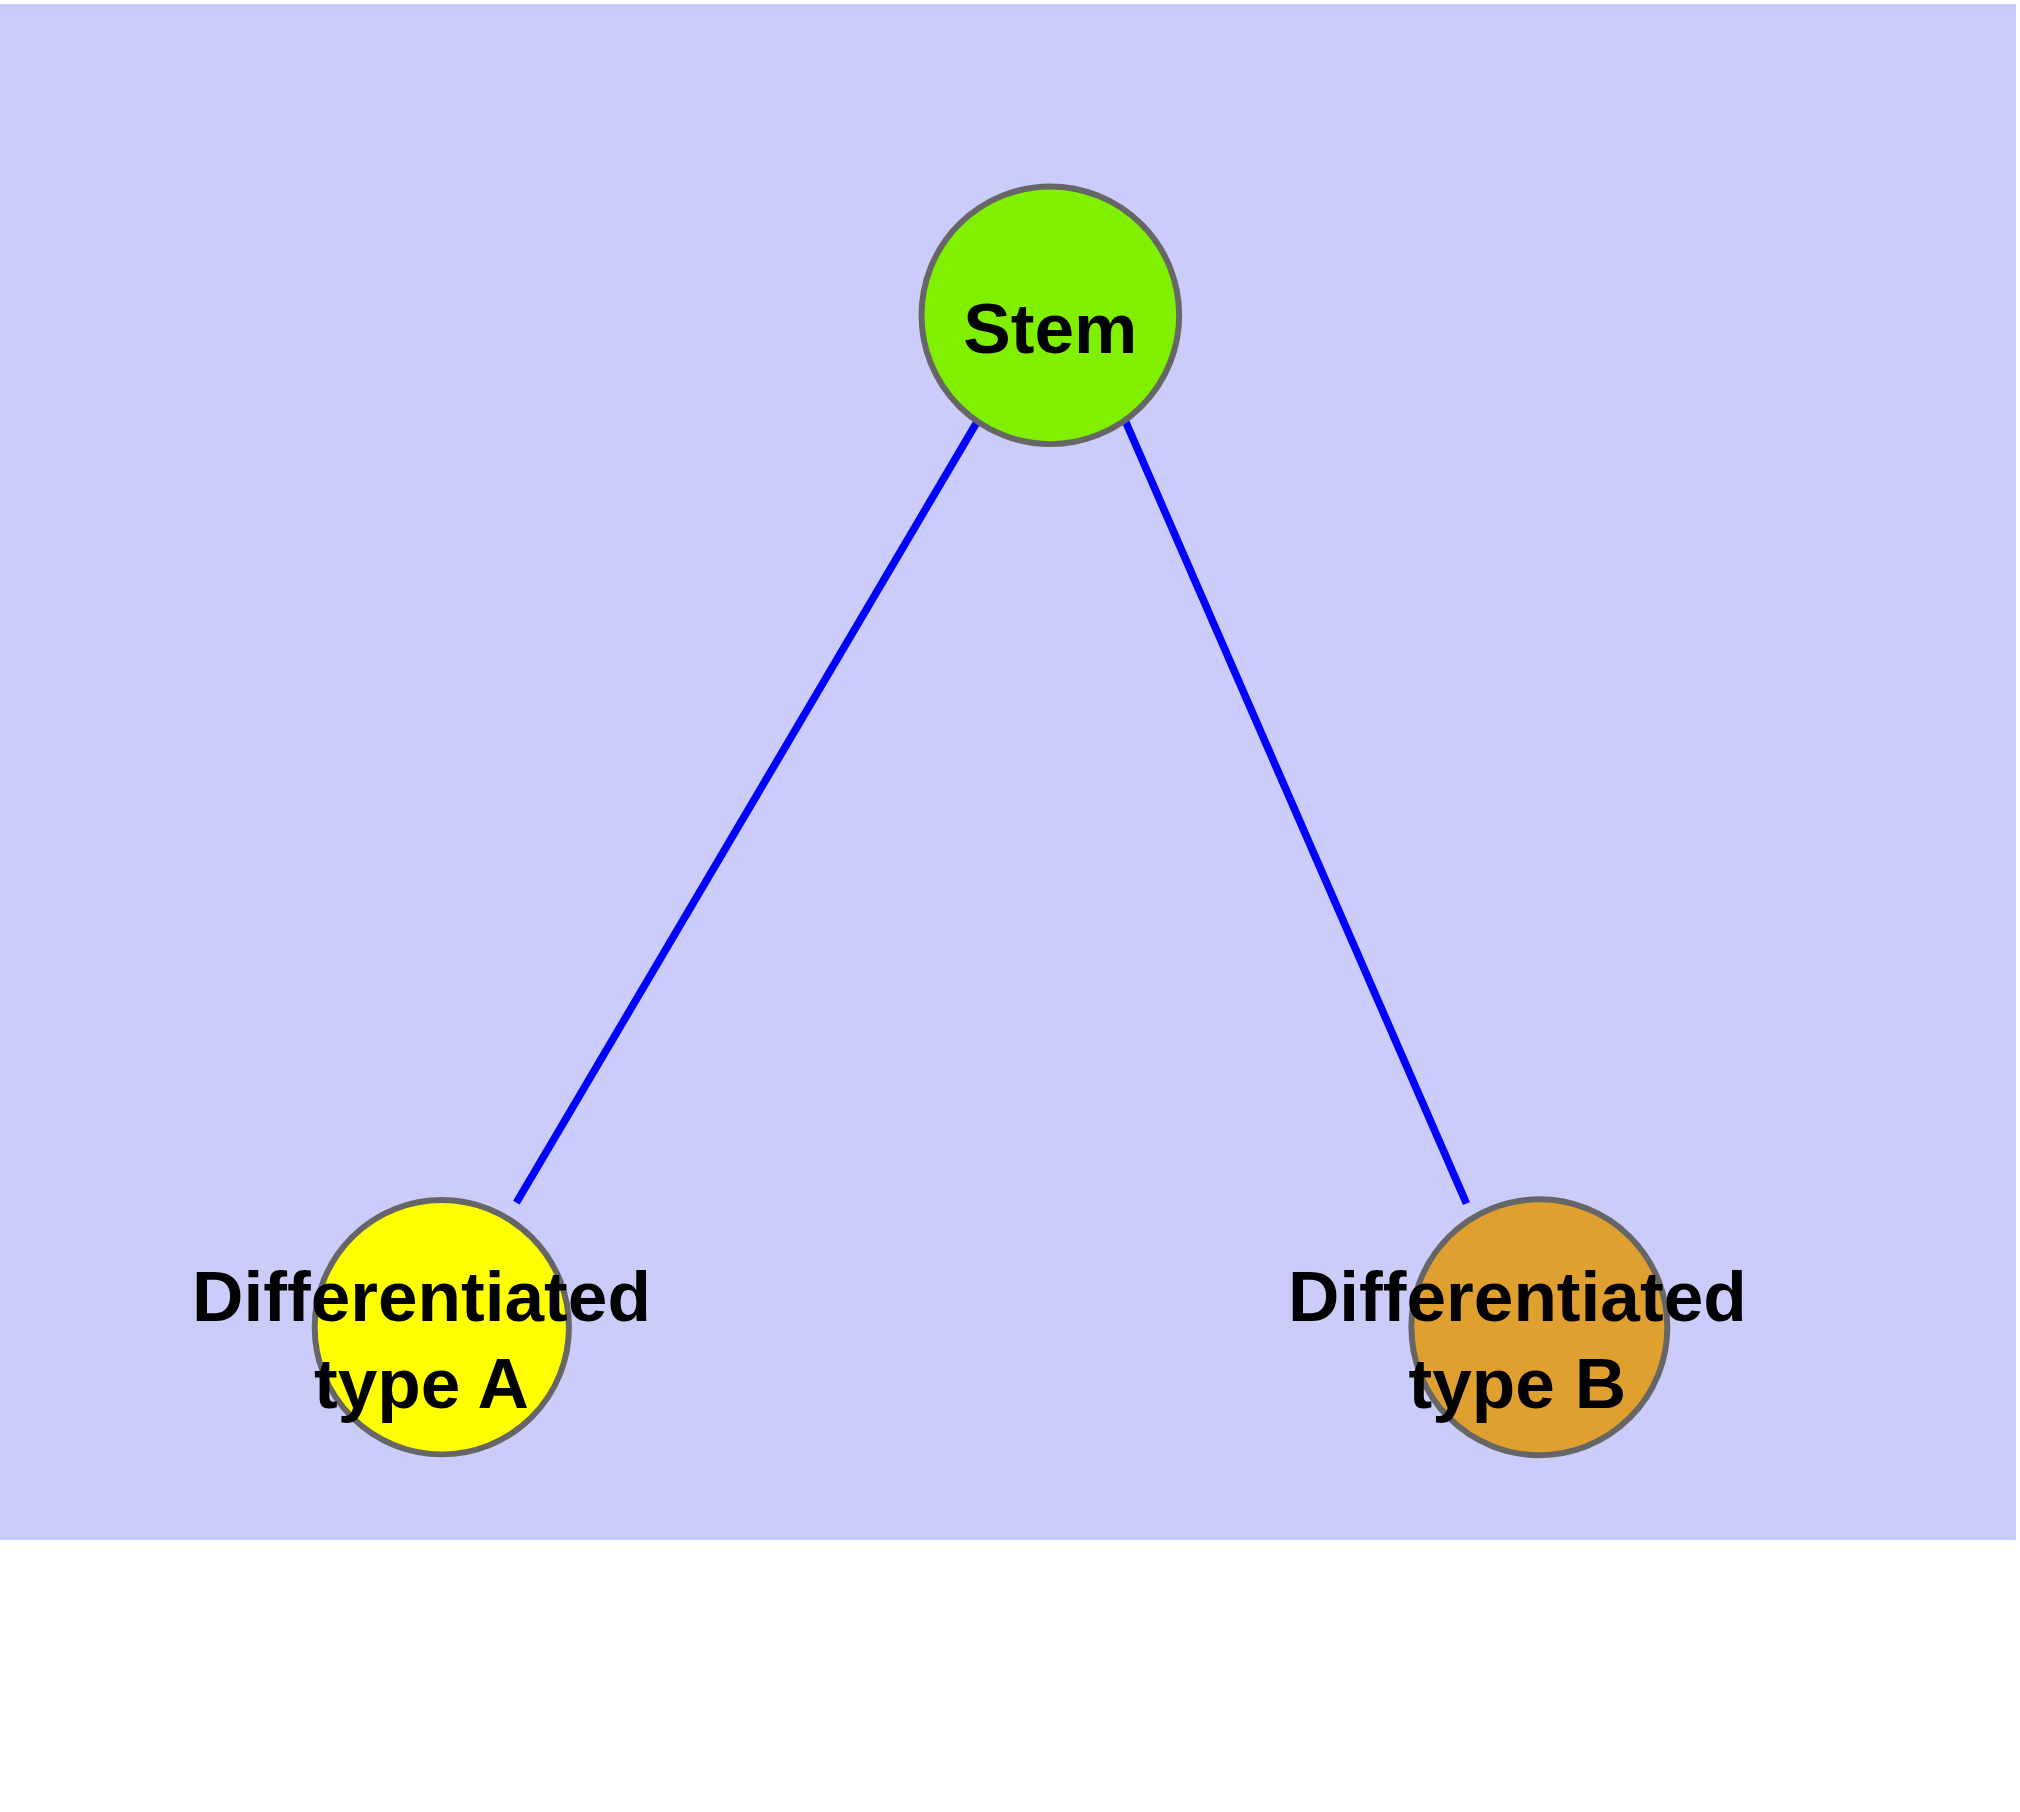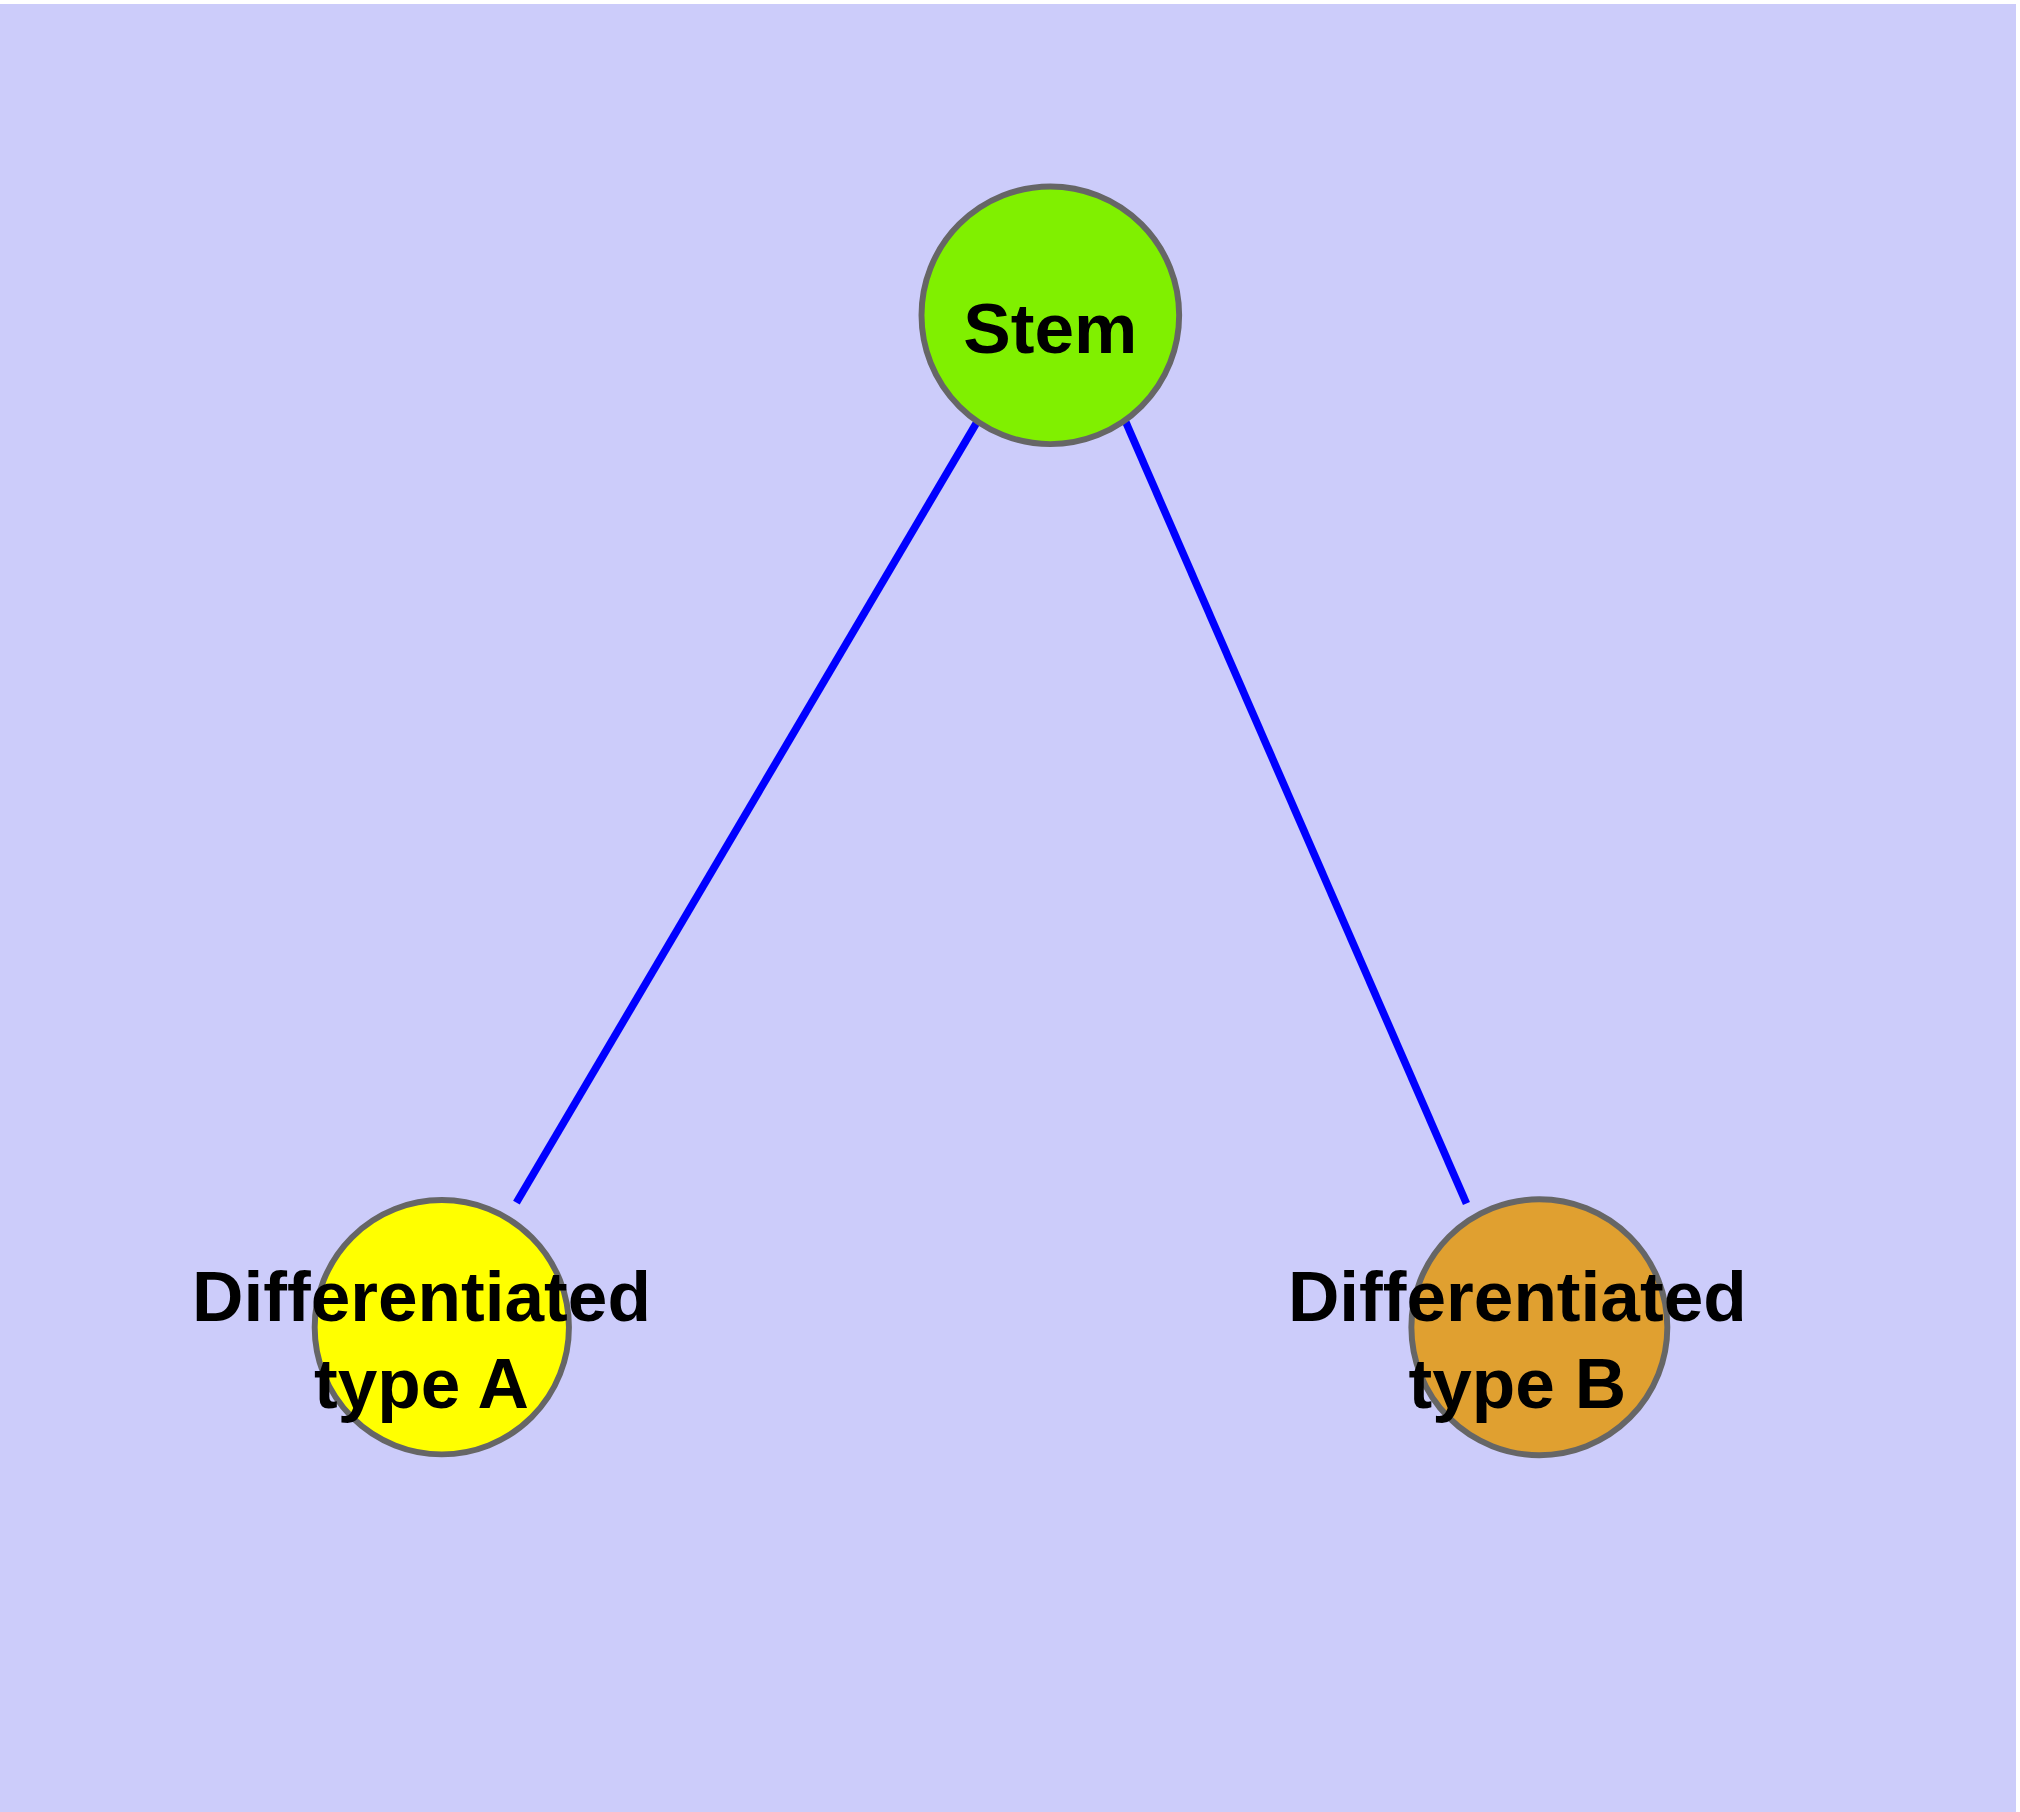--- a/index.html
+++ b/index.html
@@ -7,21 +7,21 @@
     margin: 0;
     padding: 0;
     background: #ffffff;
   }
   body {
     font-family: "Liberation Sans", sans-serif;
   }
   #canvas-wrap {
     position: relative;
     width: 2021px;
-    height: 1812px;
+    height: 1540px;
     overflow: hidden;
     background: #ffffff;
   }
   #graph-surface {
     position: absolute;
     left: 0;
     top: 4.2px;
     width: 2016px;
     height: 1808px;
     background: #ccccfa;

